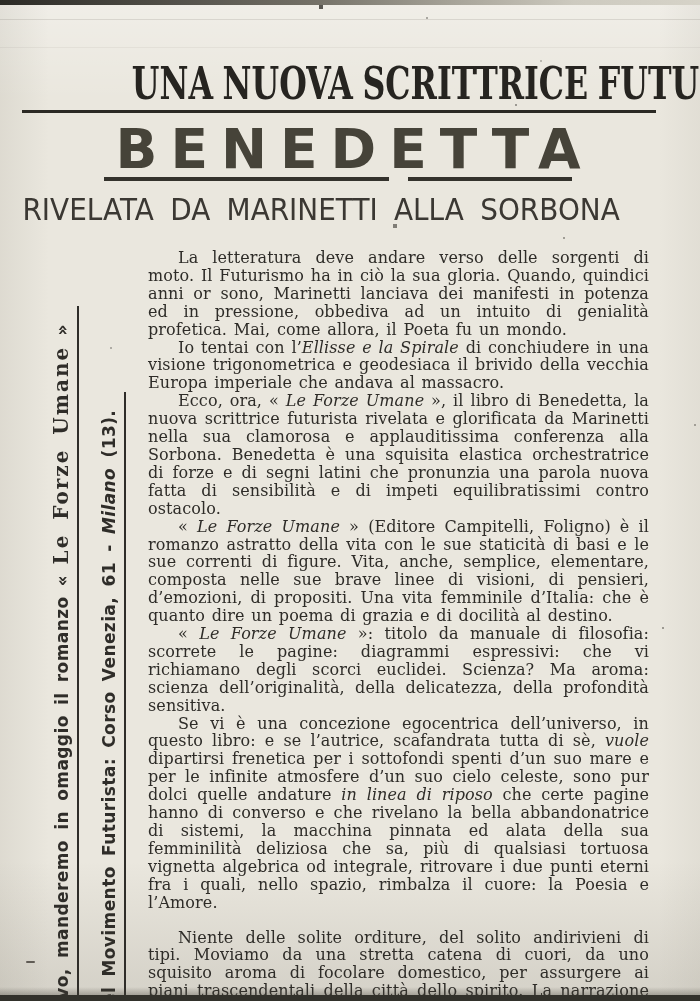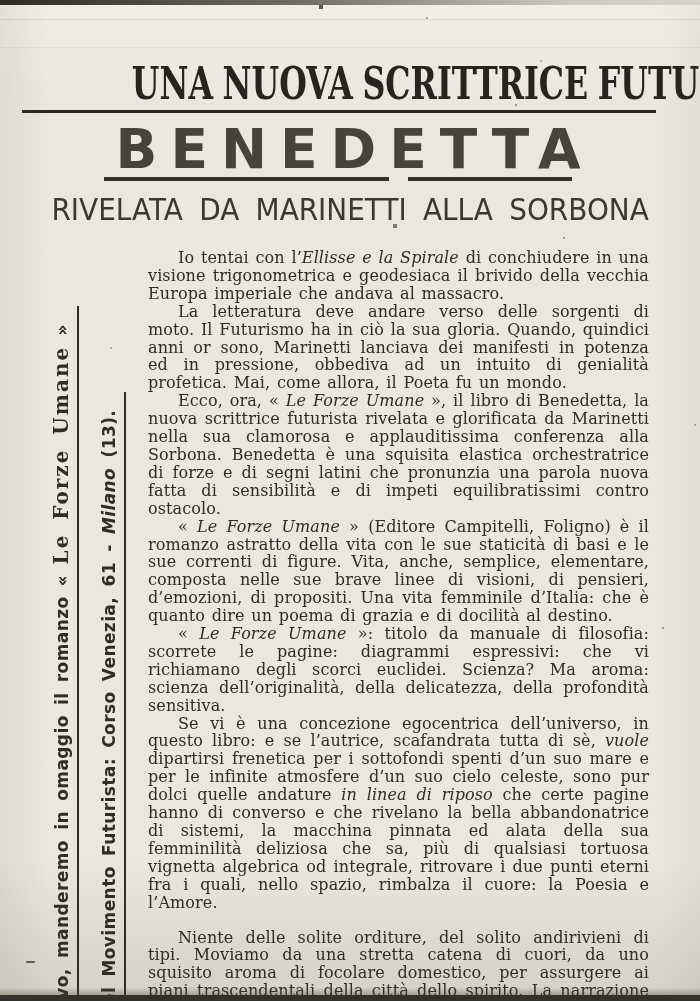--- a/index.html
+++ b/index.html
@@ -47,21 +47,21 @@
   .kicker{display:inline-block;font-family:"DejaVu Serif",serif;font-weight:700;
     font-size:44px;line-height:44px;letter-spacing:0;word-spacing:-2px;color:#262420;
     transform:scaleX(.72);transform-origin:center;white-space:nowrap;}
   .kicker-rule{position:absolute;left:22px;top:110px;width:634px;height:3px;background:#2b2924;}
   .title-wrap{position:absolute;left:0;top:124px;width:696px;text-align:center;}
   .main-title{display:inline-block;font-family:"DejaVu Sans",sans-serif;font-weight:700;
     font-size:55px;line-height:50px;letter-spacing:13px;padding-left:13px;color:var(--title);
     white-space:nowrap;}
   .title-rule{position:absolute;left:104px;top:177px;width:468px;height:4px;color:#34322c;
     background:linear-gradient(90deg,currentColor 0 61%,transparent 61% 65%,currentColor 65% 100%);}
-  .subtitle-wrap{position:absolute;left:0;top:194px;width:700px;text-align:center;}
+  .subtitle-wrap{position:absolute;left:0;top:194px;width:576px;text-align:center;}
   .subtitle{display:inline-block;font-family:"DejaVu Sans",sans-serif;font-weight:400;
     font-size:30px;line-height:32px;letter-spacing:0;word-spacing:8px;color:#3b3833;
     transform:scaleX(.93);transform-origin:center;white-space:nowrap;}
 
   
   .body-col{position:absolute;left:148px;top:249px;width:501px;
     font-size:16px;line-height:17.9px;letter-spacing:.1px;word-spacing:1.5px;
     text-align:justify;color:var(--ink);}
   .body-col p{margin:0;text-indent:30px;}
   .body-col p.spaced{margin-top:17px;}
@@ -94,22 +94,22 @@
   <div class="title-wrap">
     <span class="main-title">BENEDETTA</span>
   </div>
   <div class="title-rule"></div>
 
   <div class="subtitle-wrap">
     <span class="subtitle">RIVELATA DA MARINETTI ALLA SORBONA</span>
   </div>
 
   <div class="body-col">
+      <p><span>La letteratura deve andare verso delle sorgenti di moto. Il Futurismo ha in ciò la sua gloria. Quando, quindici anni or sono, Marinetti lanciava dei manifesti in potenza ed in pressione, obbediva ad un intuito di genialità profetica. Mai, come allora, il Poeta fu un mondo.</span></p>
       <p><span>Io tentai con l’</span><span class="it">Ellisse e la Spirale</span><span> di conchiudere in una visione trigonometrica e geodesiaca il brivido della vecchia Europa imperiale che andava al massacro.</span></p>
-      <p><span>La letteratura deve andare verso delle sorgenti di moto. Il Futurismo ha in ciò la sua gloria. Quando, quindici anni or sono, Marinetti lanciava dei manifesti in potenza ed in pressione, obbediva ad un intuito di genialità profetica. Mai, come allora, il Poeta fu un mondo.</span></p>
       <p><span>Ecco, ora, « </span><span class="it">Le Forze Umane</span><span> », il libro di Benedetta, la nuova scrittrice futurista rivelata e glorificata da Marinetti nella sua clamorosa e applauditissima conferenza alla Sorbona. Benedetta è una squisita elastica orchestratrice di forze e di segni latini che pronunzia una parola nuova fatta di sensibilità e di impeti equilibratissimi contro ostacolo.</span></p>
       <p><span>« </span><span class="it">Le Forze Umane</span><span> » (Editore Campitelli, Foligno) è il romanzo astratto della vita con le sue staticità di basi e le sue correnti di figure. Vita, anche, semplice, elementare, composta nelle sue brave linee di visioni, di pensieri, d’emozioni, di propositi. Una vita femminile d’Italia: che è quanto dire un poema di grazia e di docilità al destino.</span></p>
       <p><span>« </span><span class="it">Le Forze Umane</span><span> »: titolo da manuale di filosofia: scorrete le pagine: diagrammi espressivi: che vi richiamano degli scorci euclidei. Scienza? Ma aroma: scienza dell’originalità, della delicatezza, della profondità sensitiva.</span></p>
       <p><span>Se vi è una concezione egocentrica dell’universo, in questo libro: e se l’autrice, scafandrata tutta di sè, </span><span class="it">vuole</span><span> dipartirsi frenetica per i sottofondi spenti d’un suo mare e per le infinite atmosfere d’un suo cielo celeste, sono pur dolci quelle andature </span><span class="it">in linea di riposo</span><span> che certe pagine hanno di converso e che rivelano la bella abbandonatrice di sistemi, la macchina pinnata ed alata della sua femminilità deliziosa che sa, più di qualsiasi tortuosa vignetta algebrica od integrale, ritrovare i due punti eterni fra i quali, nello spazio, rimbalza il cuore: la Poesia e l’Amore.</span></p>
       <p class="spaced"><span>Niente delle solite orditure, del solito andirivieni di tipi. Moviamo da una stretta catena di cuori, da uno squisito aroma di focolare domestico, per assurgere ai piani trascendentali della città dello spirito. La narrazione è di una semplicità adorabile: vi è quella misteriosa eletta sfumatura tra la finzione e la verità per cui le circostanze di fatto si cesellano sottili in aloni potenti, coll’apparizione di ca-</span></p>
     </div>
 
   <div class="vline" id="vline1"><span>ivo, manderemo in omaggio il romanzo « </span><span class="bd">Le Forze Umane</span><span> »</span></div>
   <div class="vline" id="vline2"><span>el Movimento Futurista: Corso Venezia, 61 - </span><span class="it">Milano</span><span> (13).</span></div>
 

